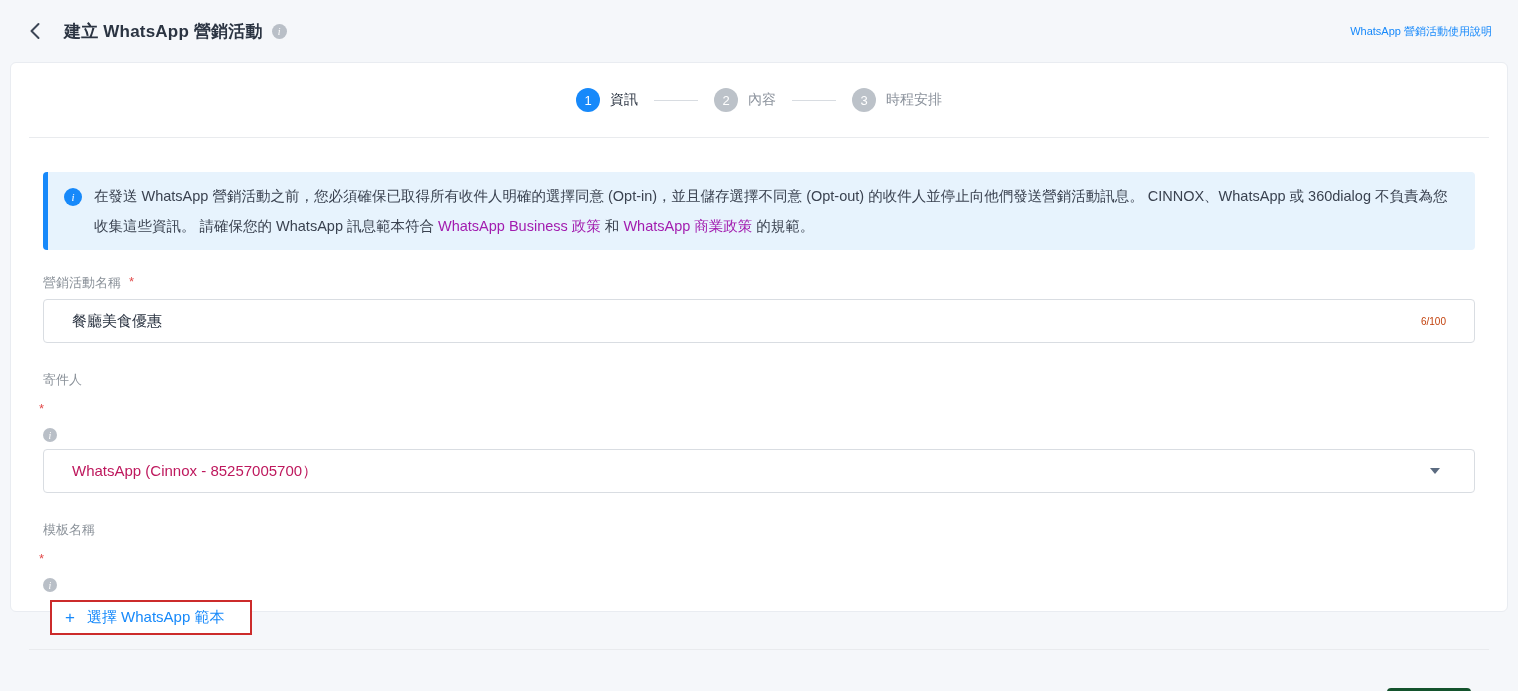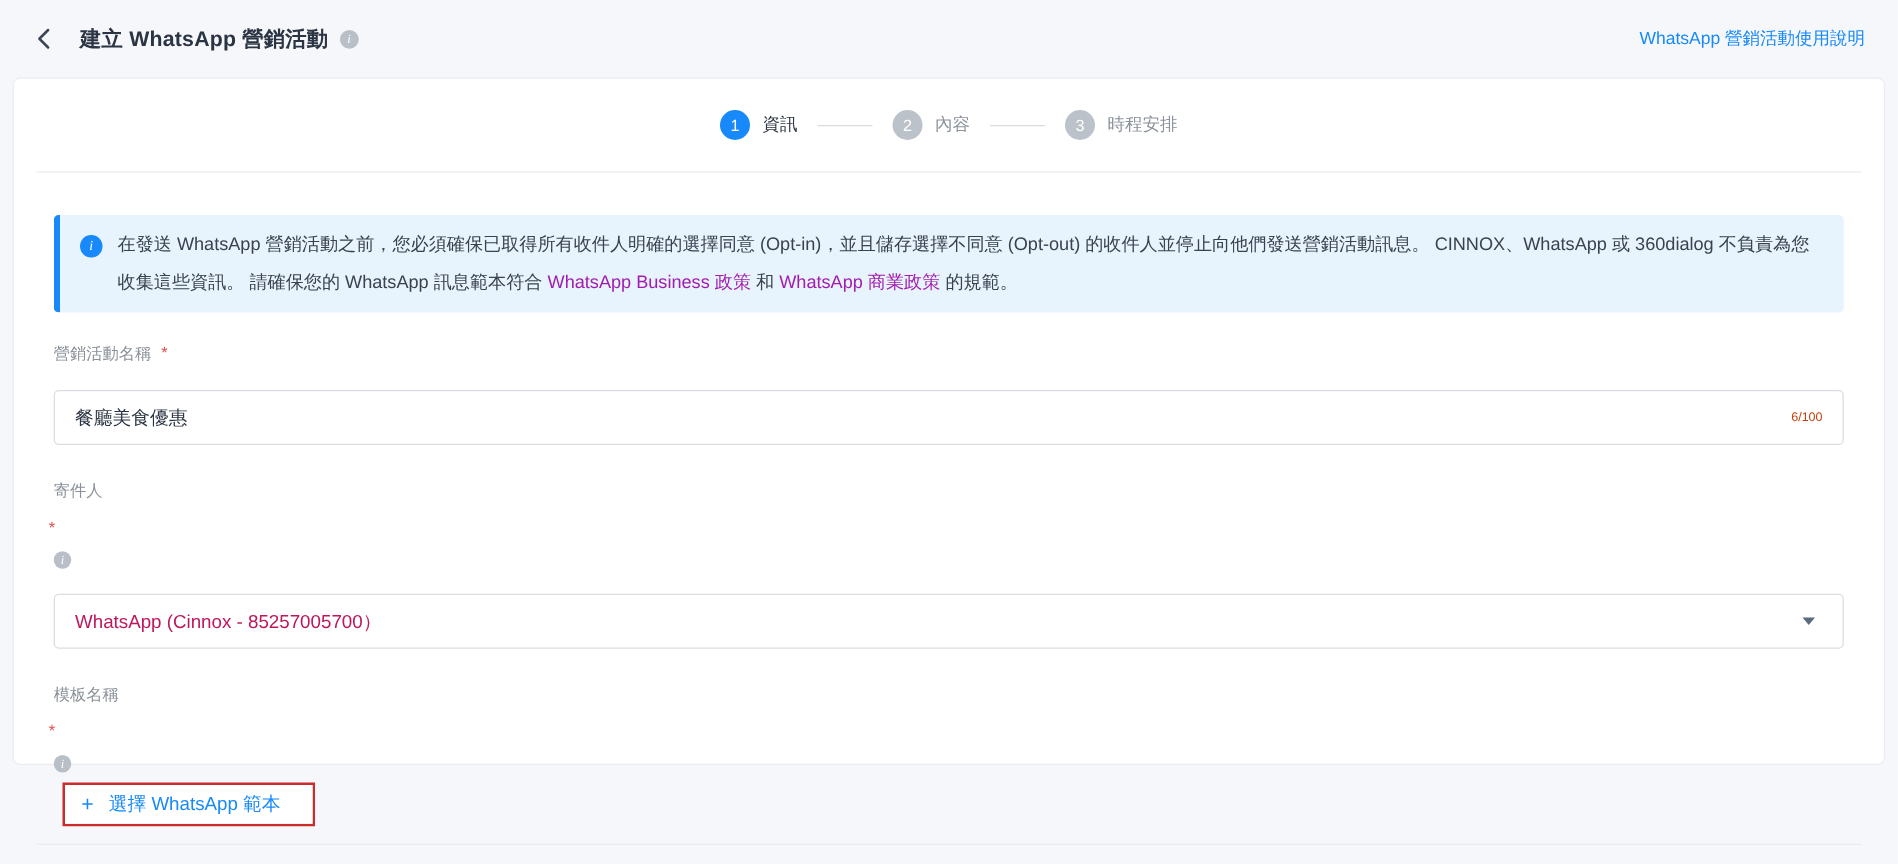--- a/index.html
+++ b/index.html
@@ -36,21 +36,21 @@
     background: #b9bfc7;
     color: #ffffff;
     font-style: italic;
     font-family: "Liberation Serif", "DejaVu Serif", serif;
     flex: none;
   }
   .info-dot.sm { width: 14px; height: 14px; font-size: 10px; }
   .title-info { margin-left: 9px; width: 15px; height: 15px; font-size: 10px; }
   .help-link {
     margin-left: auto;
-    font-size: 14px;
+    font-size: 11px;
     font-weight: 500;
     color: #1789fa;
     text-decoration: none;
     cursor: pointer;
   }
   
   .card {
     margin: 0 10px;
     height: 550px;
     background: #ffffff;
@@ -112,28 +112,28 @@
     margin-top: 24px;
     display: flex;
     align-items: flex-start;
     gap: 12px;
     font-size: 13px;
     color: #8a9199;
   }
   .field-label .req { color: #e24c4c; margin-left: -4px; }
   .field-label.mt { margin-top: 28px; flex-direction: column; }
   .input-row {
-    margin-top: 20px;
+    margin-top: 7px;
     height: 44px;
     background: #fff;
     border: 1px solid #d9dde2;
     border-radius: 4px;
     display: flex;
     align-items: center;
-    padding: 0 16px;
+    padding: 0 28px;
   }
   .input-row input {
     flex: 1;
     border: none;
     outline: none;
     font-size: 15px;
     color: #2b3442;
     font-family: inherit;
     background: transparent;
   }

